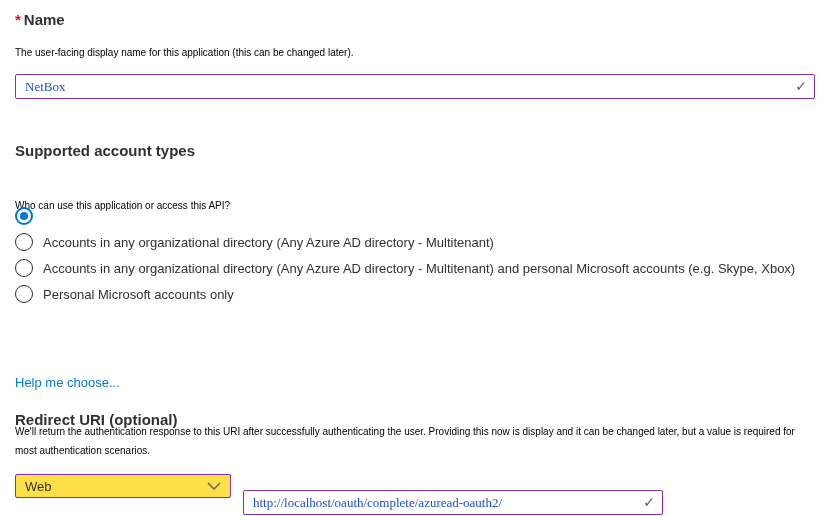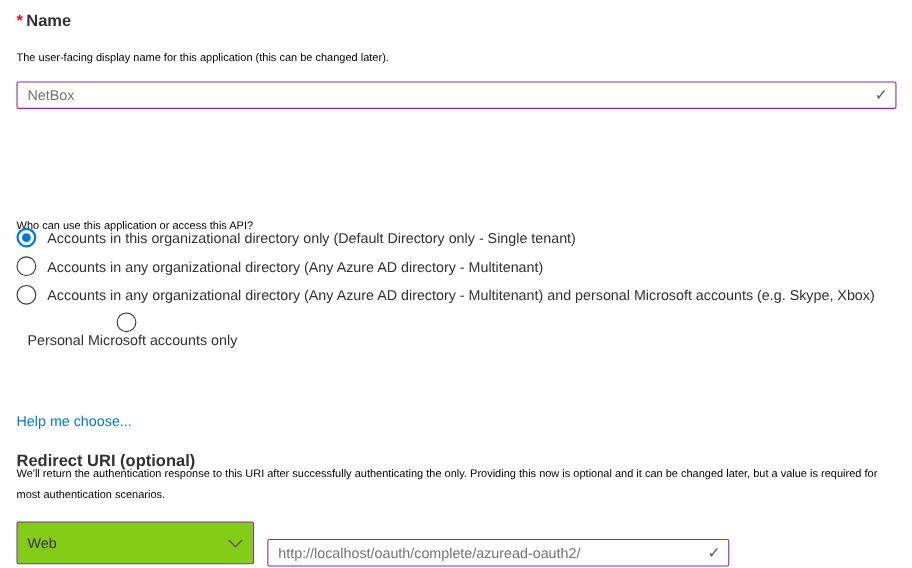--- a/index.html
+++ b/index.html
@@ -24,22 +24,22 @@
 
   .input-wrap {
     position: absolute;
     height: 25px;
   }
   .input-wrap input {
     width: 100%; height: 100%;
     border: 1px solid #8a2da5;
     border-radius: 2px;
     padding: 0 26px 0 9px;
-    font-family: Liberation Sans, sans-serif;
-    font-size: 13px; color: #737373;
+    font-family: Liberation Serif, serif;
+    font-size: 13px; color: #1d4ed8;
     outline: none;
     background: #fff;
   }
   .check-icon {
     position: absolute; right: 8px; top: 50%;
     transform: translateY(-54%);
     font-size: 14px; color: #605e5c;
     pointer-events: none;
   }
 
@@ -75,24 +75,24 @@
   }
 
   .link {
     position: absolute; left: 15px;
     font-size: 13px; color: #0078d4;
     text-decoration: none; cursor: pointer; margin-top: 48px;
   }
 
   .combo {
     position: absolute;
-    height: 39px;
+    height: 24px;
     border: 1px solid #8a2da5;
     border-radius: 2px;
-    background: #84cc16;
+    background: #fde047;
     display: flex; align-items: center;
     padding: 0 9px;
     font-size: 13px; color: #323130;
     cursor: pointer;
   }
   .combo .chevron-icon {
     margin-left: auto;
     color: #605e5c;
   }
   .combo .chevron-icon svg { display: block; }
@@ -104,48 +104,48 @@
 
   <div class="section-heading" style="top:11px;"><span class="req">*</span><span>Name</span></div>
 
   <div class="body-text" style="top:43px;">The user-facing display name for this application (this can be changed later).</div>
 
   <div class="input-wrap" style="left:15px; top:74px; width:800px;">
     <input type="text" value="NetBox" style="">
     <span class="check-icon">✓</span>
   </div>
 
+  <div class="section-heading" style="top:142px;">Supported account types</div>
 
   <div class="body-text" style="top:180px;margin-top:16px;">Who can use this application or access this API?</div>
 
   <div class="radio-row selected" style="top:206px;">
     <span class="radio-circle"></span>
-    <span class="radio-label">Accounts in this organizational directory only (Default Directory only - Single tenant)</span>
   </div>
 
   <div class="radio-row" style="top:232px;">
     <span class="radio-circle"></span>
     <span class="radio-label">Accounts in any organizational directory (Any Azure AD directory - Multitenant)</span>
   </div>
 
   <div class="radio-row" style="top:258px;">
     <span class="radio-circle"></span>
     <span class="radio-label">Accounts in any organizational directory (Any Azure AD directory - Multitenant) and personal Microsoft accounts (e.g. Skype, Xbox)</span>
   </div>
 
-  <div class="radio-row" style="top:284px;flex-direction:column;">
+  <div class="radio-row" style="top:284px;">
     <span class="radio-circle"></span>
     <span class="radio-label">Personal Microsoft accounts only</span>
   </div>
 
   <a class="link" style="top:327px;">Help me choose...</a>
 
   <div class="section-heading" style="top:391px;margin-top:20px;">Redirect URI (optional)</div>
 
-  <div class="body-text" style="top:422px; width:797px;">We'll return the authentication response to this URI after successfully authenticating the only. Providing this now is optional and it can be changed later, but a value is required for most authentication scenarios.</div>
+  <div class="body-text" style="top:422px; width:797px;">We'll return the authentication response to this URI after successfully authenticating the user. Providing this now is display and it can be changed later, but a value is required for most authentication scenarios.</div>
 
   <div class="combo" style="left:15px; top:474px; width:216px;">
     <span>Web</span>
     <span class="chevron-icon">
       <svg width="14" height="8" viewBox="0 0 14 8">
           <polyline points="1,1 7,7 13,1" fill="none" stroke="#605e5c" stroke-width="1.4"></polyline>
         </svg>
     </span>
   </div>
 

